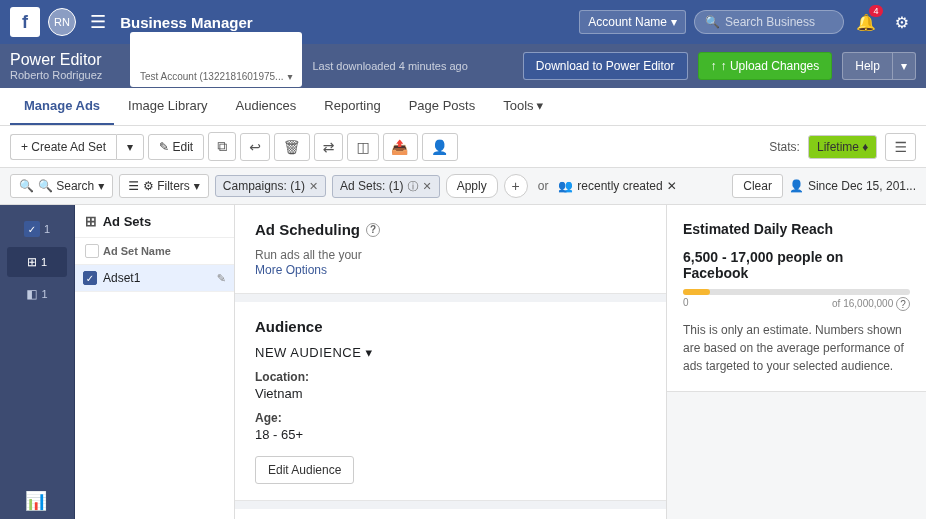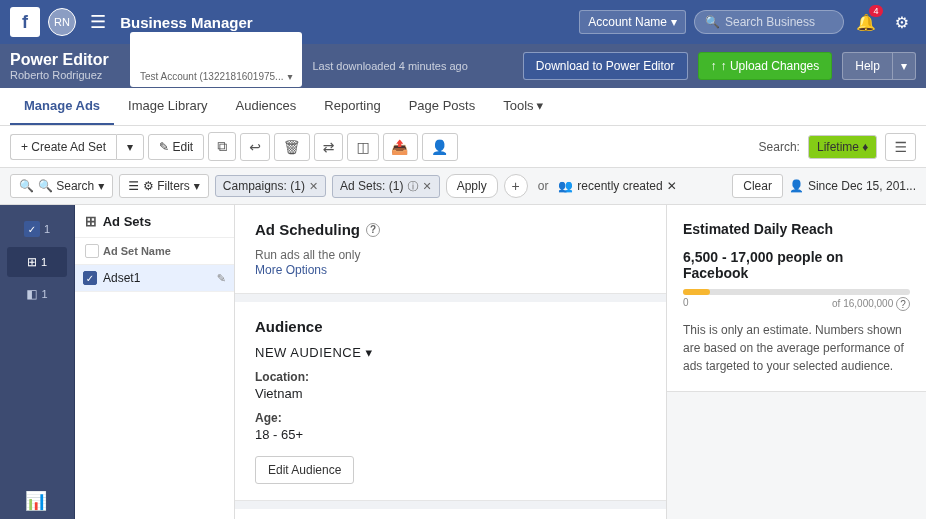--- a/index.html
+++ b/index.html
@@ -64,21 +64,21 @@
       display: flex;
       align-items: center;
       padding: 0 10px;
       height: 44px;
       gap: 10px;
     }
     .pe-title-section {
       min-width: 110px;
     }
     .pe-title {
-      color: #fff; font-size: 16px; font-weight: bold;
+      color: #fff; font-size: 16px; font-weight: normal;
     }
     .pe-subtitle {
       color: rgba(255,255,255,0.7); font-size: 11px;
     }
     .pe-account-btn {
       background: #fff; border: none; border-radius: 3px;
       padding: 5px 10px; font-size: 12px; cursor: pointer;
       display: flex; align-items: center; gap: 4px;
       color: #333;
     }
@@ -479,21 +479,21 @@
   <button class="toolbar-icon-btn">
     <span>◫</span>
   </button>
   <button class="toolbar-icon-btn">
     <span>📤</span>
   </button>
   <button class="toolbar-icon-btn">
     <span>👤</span>
   </button>
   <div class="toolbar-right">
-    <span class="stats-label">Search:</span>
+    <span class="stats-label">Stats:</span>
     <div class="stats-selector">
       <span>Lifetime ♦</span>
     </div>
     <button class="toolbar-icon-btn">☰</button>
   </div>
 </div>
 
 <div class="filter-bar">
   <div class="filter-pill">
     <span>🔍</span>
@@ -571,21 +571,21 @@
     </div>
   </div>
 
   <div class="center-panel">
 
     <div class="content-section">
       <div class="section-title">
         <span>Ad Scheduling</span>
         <span class="info-icon">?</span>
       </div>
-      <div class="section-info">Run ads all the only</div>
+      <div class="section-info">Run ads all the your</div>
       <a class="more-options-link">More Options</a>
     </div>
 
     <div class="content-section">
       <div class="section-title">Audience</div>
       <div class="audience-label">
         <div class="audience-selector">
           <span>NEW AUDIENCE</span>
           <span>▾</span>
         </div>

